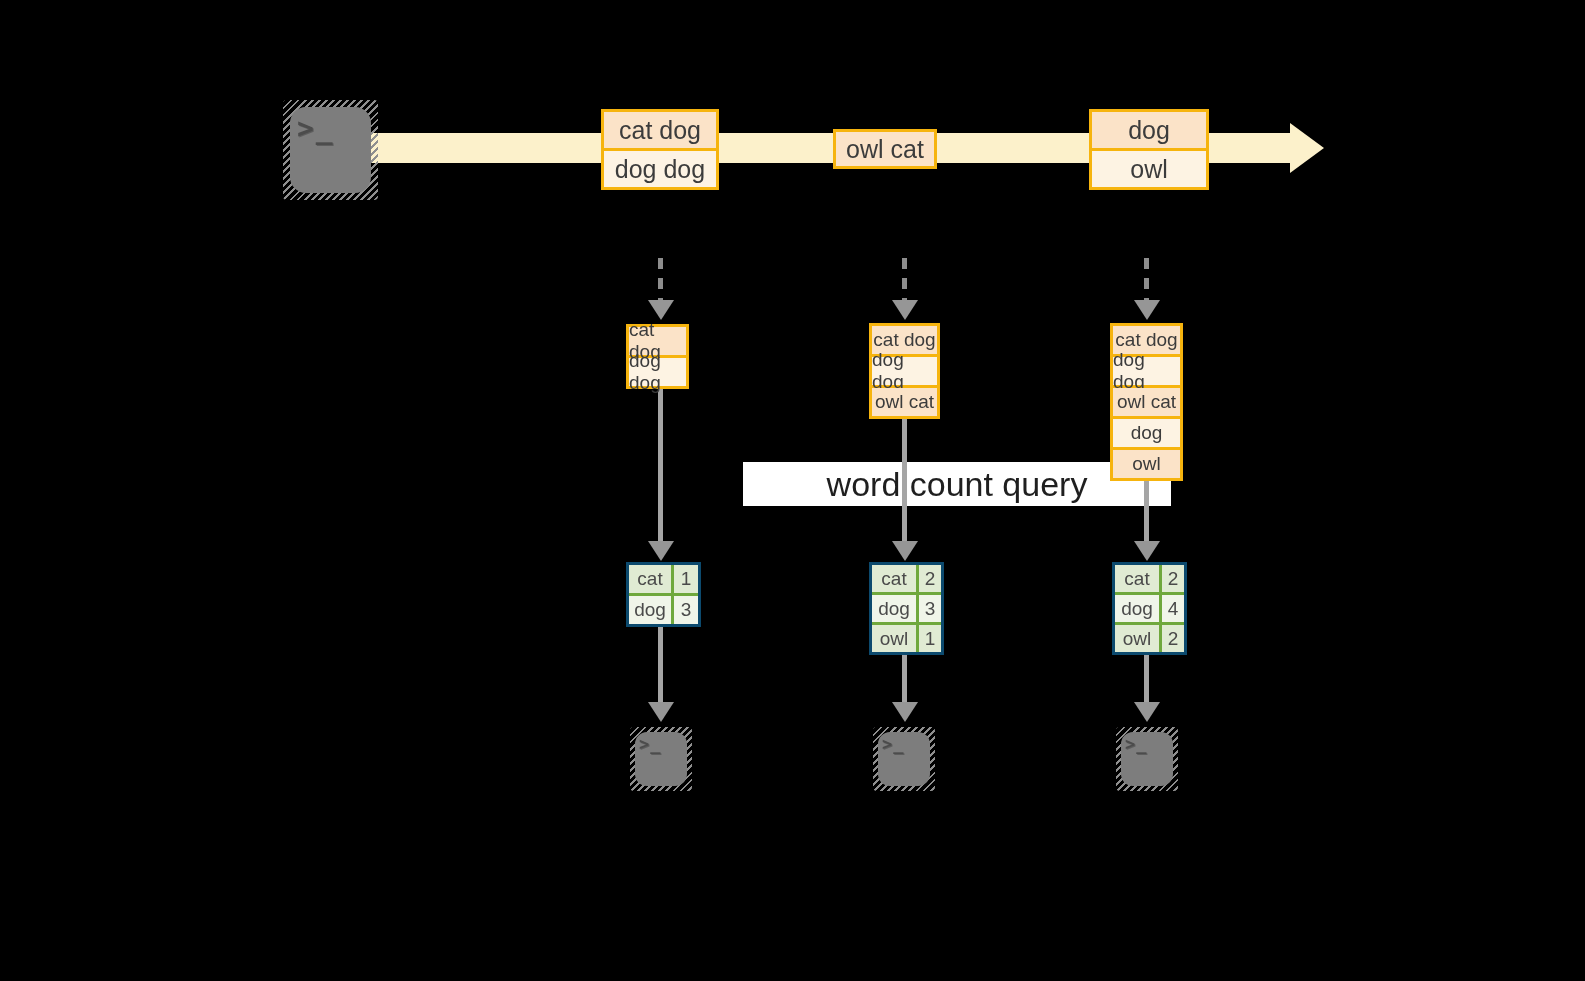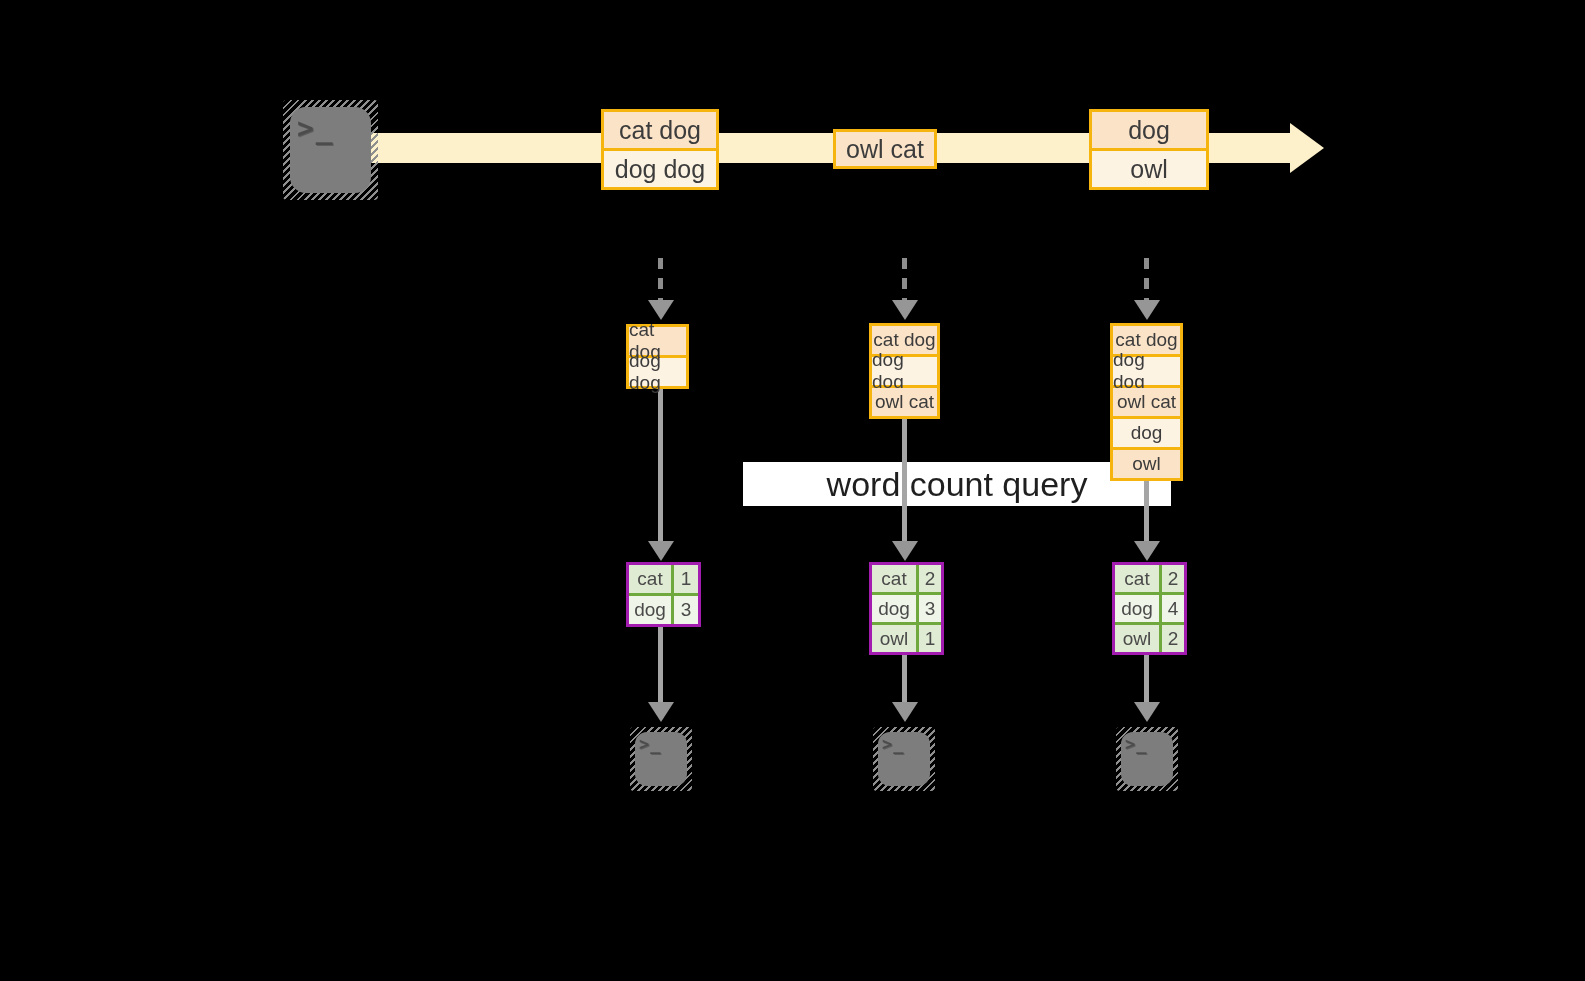--- a/index.html
+++ b/index.html
@@ -23,21 +23,21 @@
   .ev1{left:601px;top:109px;width:118px;}
   .ev2{left:833px;top:129px;width:104px;}
   .ev2>div{height:34px;}
   .ev3{left:1089px;top:109px;width:120px;}
   .stack>div{height:28px;font-size:19px;}
   .s1{left:626px;top:324px;width:63px;}
   .s2{left:869px;top:323px;width:71px;}
   .s3{left:1110px;top:323px;width:73px;}
 
   
-  .gtable{display:grid;gap:3px;background:#6fa83c;border:3px solid #a21caf;z-index:3;}
+  .gtable{display:grid;gap:3px;background:#6fa83c;border:3px solid #0c4a6e;z-index:3;}
   .gtable>div{display:flex;align-items:center;justify-content:center;
               font-size:19px;color:#4a4a4a;}
   .gtable>div:nth-child(4n+1),.gtable>div:nth-child(4n+2){background:#e0ebd3;}
   .gtable>div:nth-child(4n+3),.gtable>div:nth-child(4n){background:#f0f5e9;}
   .t1{left:626px;top:562px;width:75px;grid-template-columns:42px 24px;}
   .t1>div{height:28px;}
   .t2{left:869px;top:562px;width:75px;grid-template-columns:44px 22px;}
   .t3{left:1112px;top:562px;width:75px;grid-template-columns:44px 22px;}
   .t2>div,.t3>div{height:27px;}
 

